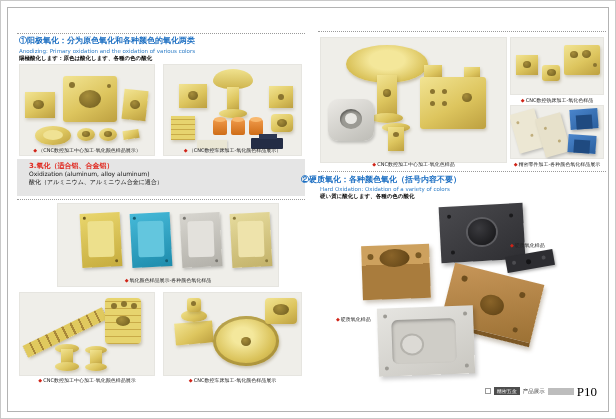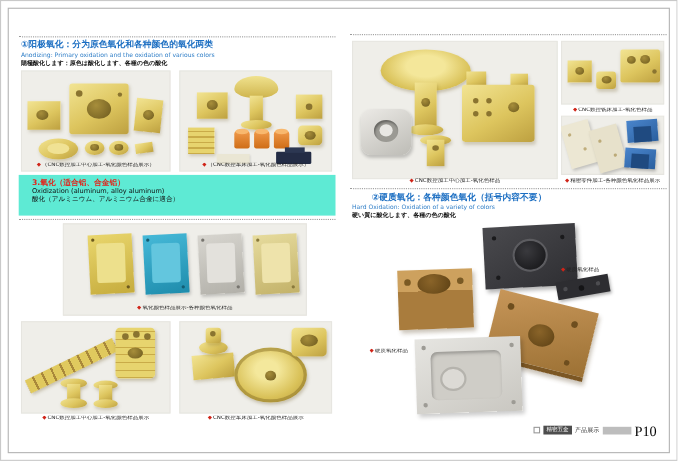--- a/index.html
+++ b/index.html
@@ -1,27 +1,27 @@
 <!DOCTYPE html>
 <html><head>
 <meta charset="utf-8">
 <style>
   *{margin:0;padding:0;box-sizing:border-box;}
   html,body{background:#fff;}
   body{font-family:"DejaVu Sans",sans-serif;}
   #canvas{position:relative;width:616px;height:419px;background:#fff;border:1px solid #c9c9c9;overflow:hidden;}
   .frame{position:absolute;inset:6px;border:1px solid #b3b3b3;pointer-events:none;}
   .dotted{position:absolute;height:0;border-top:1px dotted #9a9a9a;}
-  .h-title{position:absolute;font-size:8px;font-weight:bold;color:#1b6ec2;white-space:nowrap;line-height:1.1;}
+  .h-title{position:absolute;font-size:8px;font-weight:bold;color:#1b6ec2;white-space:nowrap;line-height:1.1;font-family:Liberation Mono, monospace;}
   .h-en{position:absolute;font-size:5.5px;color:#2f7ec7;white-space:nowrap;line-height:1.1;}
   .h-jp{position:absolute;font-size:5.5px;color:#111;font-weight:bold;white-space:nowrap;line-height:1.1;}
   .photo{position:absolute;background:#efeee9;overflow:hidden;box-shadow:inset 0 0 0 1px #e6e5e0;}
   .cap{position:absolute;font-size:5px;color:#222;line-height:1.1;text-align:center;white-space:nowrap;overflow:hidden;}
   .cap .mk{color:#d02418;margin-right:1px;}
-  .banner{position:absolute;background:#5eead4;padding:3px 0 0 12px;}
+  .banner{position:absolute;background:#e5e5e5;padding:3px 0 0 12px;}
   .banner .bt{font-size:7px;font-weight:bold;color:#e0261d;line-height:1.2;}
   .banner .be{font-size:6px;color:#111;line-height:1.25;}
   .banner .bj{font-size:6px;color:#111;line-height:1.25;}
   .part{position:absolute;}
   .gold{background:linear-gradient(150deg,#f2e493 0%,#ddc55e 55%,#bda040 100%);box-shadow:1px 2px 3px rgba(110,90,35,.25);}
   .goldr{border-radius:50%;}
   .hole{position:absolute;border-radius:50%;background:radial-gradient(circle at 38% 32%,#a78e3b,#6d5a1e);}
   .dot{position:absolute;border-radius:50%;background:#8a7430;}
   .footer{position:absolute;display:flex;align-items:center;gap:3px;height:12px;}
   .fbox{width:6px;height:6px;border:1px solid #999;background:#fff;}
@@ -220,21 +220,21 @@
       <div class="part" style="left:6px;top:6px;width:16px;height:14px;background:#1f4a80;"></div>
     </div>
     <div class="part" style="left:58px;top:30px;width:28px;height:18px;transform:rotate(4deg);background:linear-gradient(150deg,#4a85cc,#2a5f9e);box-shadow:1px 2px 3px rgba(0,0,0,.25);">
       <div class="part" style="left:6px;top:5px;width:16px;height:13px;background:#1f4a80;"></div>
     </div>
   </div>
   <div class="cap" style="left:509px;top:161px;width:94px;"><span class="mk">◆</span><span>精密零件加工-各种颜色氧化样品展示</span></div>
 
   <div class="dotted" style="left:317px;top:170px;width:288px;"></div>
 
-  <div class="h-title" style="left:337px;top:175px;">②硬质氧化：各种颜色氧化（括号内容不要）</div>
+  <div class="h-title" style="left:300px;top:175px;">②硬质氧化：各种颜色氧化（括号内容不要）</div>
   <div class="h-en" style="left:319px;top:185px;">Hard Oxidation: Oxidation of a variety of colors</div>
   <div class="h-jp" style="left:319px;top:192px;">硬い質に酸化します、各種の色の酸化</div>
 
   <div style="position:absolute;left:317px;top:200px;width:288px;height:180px;">
     <div class="part" style="left:122px;top:4px;width:84px;height:56px;transform:rotate(-3deg);background:linear-gradient(150deg,#4a4a4e,#2e2e32);box-shadow:2px 3px 4px rgba(0,0,0,.3);">
       <div class="part" style="left:28px;top:14px;width:28px;height:26px;border-radius:50%;background:radial-gradient(circle at 40% 35%,#3a3a3e,#121214);box-shadow:0 0 0 2px #5c5c60;"></div>
       <div class="dot" style="left:8px;top:8px;width:4px;height:4px;background:#1a1a1c;"></div>
       <div class="dot" style="left:70px;top:10px;width:4px;height:4px;background:#1a1a1c;"></div>
       <div class="dot" style="left:10px;top:44px;width:4px;height:4px;background:#1a1a1c;"></div>
     </div>

